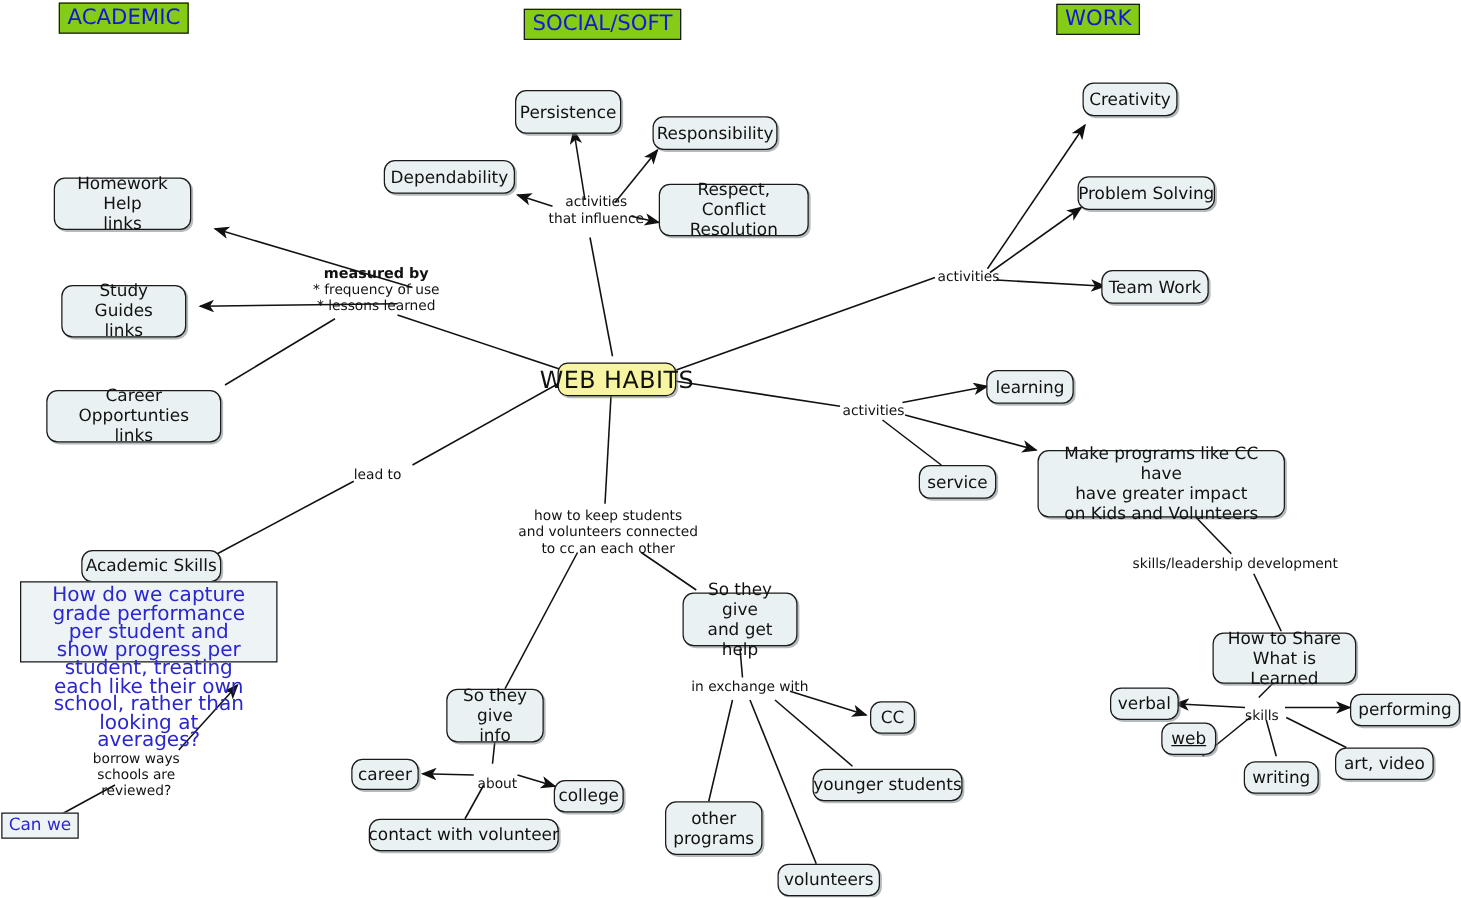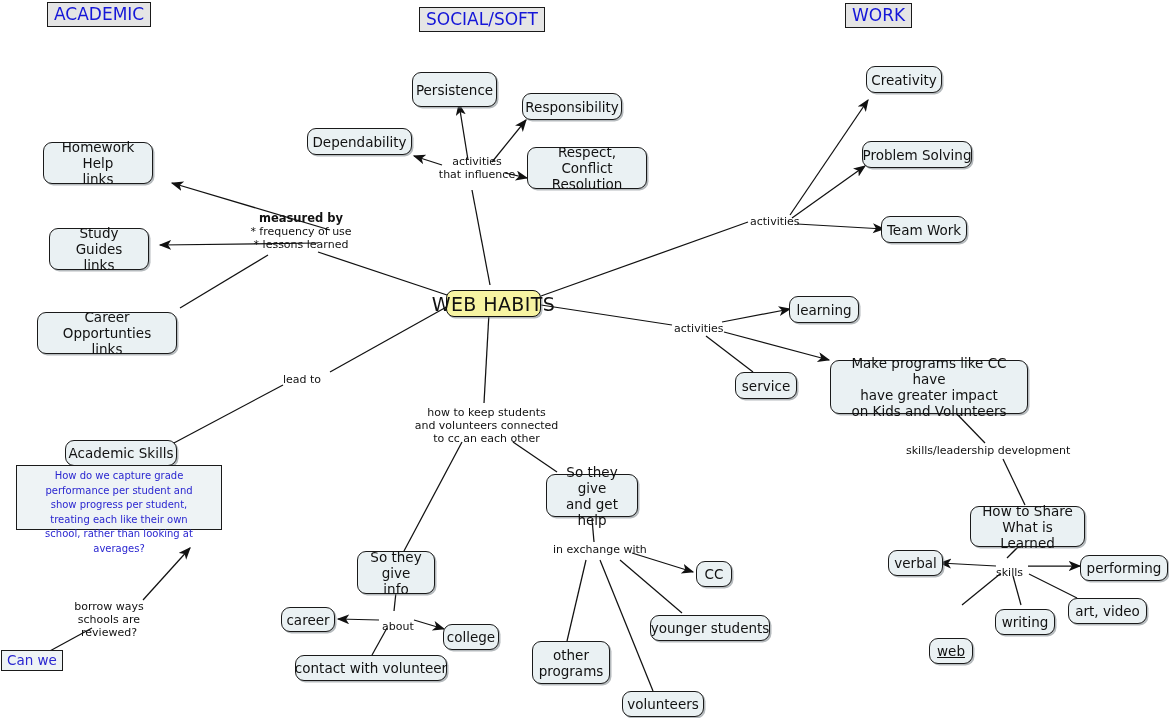--- a/index.html
+++ b/index.html
@@ -34,37 +34,37 @@
     border:1.5px solid #111;
     border-radius:8px;
     font-size:19px;
     letter-spacing:.4px;
   }
 
   
   .header-box{
     position:absolute;
     box-sizing:border-box;
-    background:#e5e5e5;
+    background:#84cc16;
     border:1px solid #1a1a1a;
     color:#1516d8;
     font-size:17px;
     line-height:20px;
     padding:1px 6px 2px 6px;
     white-space:nowrap;
   }
 
   
   .qbox{
     position:absolute;
     box-sizing:border-box;
     background:#eef3f5;
     border:1px solid #1a1a1a;
     color:#2a26d0;
-    font-size:10px;
+    font-size:16px;
     line-height:14.5px;
     text-align:center;
     padding:3px 22px;
   }
   .qbox.small{font-size:13.5px;line-height:16px;padding:1px 5px 2px 5px;white-space:nowrap;text-align:right;}
 
   
   .link-label{
     position:absolute;
     color:#111111;
@@ -192,21 +192,21 @@
   <div class="node" style="left:862px;top:141px;width:110px;height:27px;">Problem Solving</div>
   <div class="node" style="left:881px;top:216px;width:86px;height:27px;">Team Work</div>
 
   <div class="node" style="left:789px;top:296px;width:70px;height:27px;">learning</div>
   <div class="node" style="left:735px;top:372px;width:62px;height:27px;">service</div>
   <div class="node wrap" style="left:830px;top:360px;width:198px;height:54px;">Make programs like CC have<br>have greater impact<br>on Kids and Volunteers</div>
 
   <div class="node wrap" style="left:970px;top:506px;width:115px;height:41px;">How to Share<br>What is Learned</div>
   <div class="node" style="left:888px;top:550px;width:55px;height:26px;">verbal</div>
   <div class="node" style="left:1080px;top:555px;width:88px;height:26px;">performing</div>
-  <div class="node" style="left:929px;top:638px;width:44px;height:26px;text-decoration:underline;">web</div>
+  <div class="node" style="left:929px;top:578px;width:44px;height:26px;text-decoration:underline;">web</div>
   <div class="node" style="left:995px;top:609px;width:60px;height:26px;">writing</div>
   <div class="node" style="left:1068px;top:598px;width:79px;height:26px;">art, video</div>
 
   <div class="node wrap" style="left:357px;top:551px;width:78px;height:43px;">So they<br>give info</div>
   <div class="node" style="left:281px;top:607px;width:54px;height:25px;">career</div>
   <div class="node" style="left:443px;top:624px;width:56px;height:26px;">college</div>
   <div class="node" style="left:295px;top:655px;width:152px;height:26px;">contact with volunteer</div>
 
   <div class="node wrap" style="left:546px;top:474px;width:92px;height:43px;">So they give<br>and get help</div>
   <div class="node" style="left:696px;top:561px;width:36px;height:26px;">CC</div>

